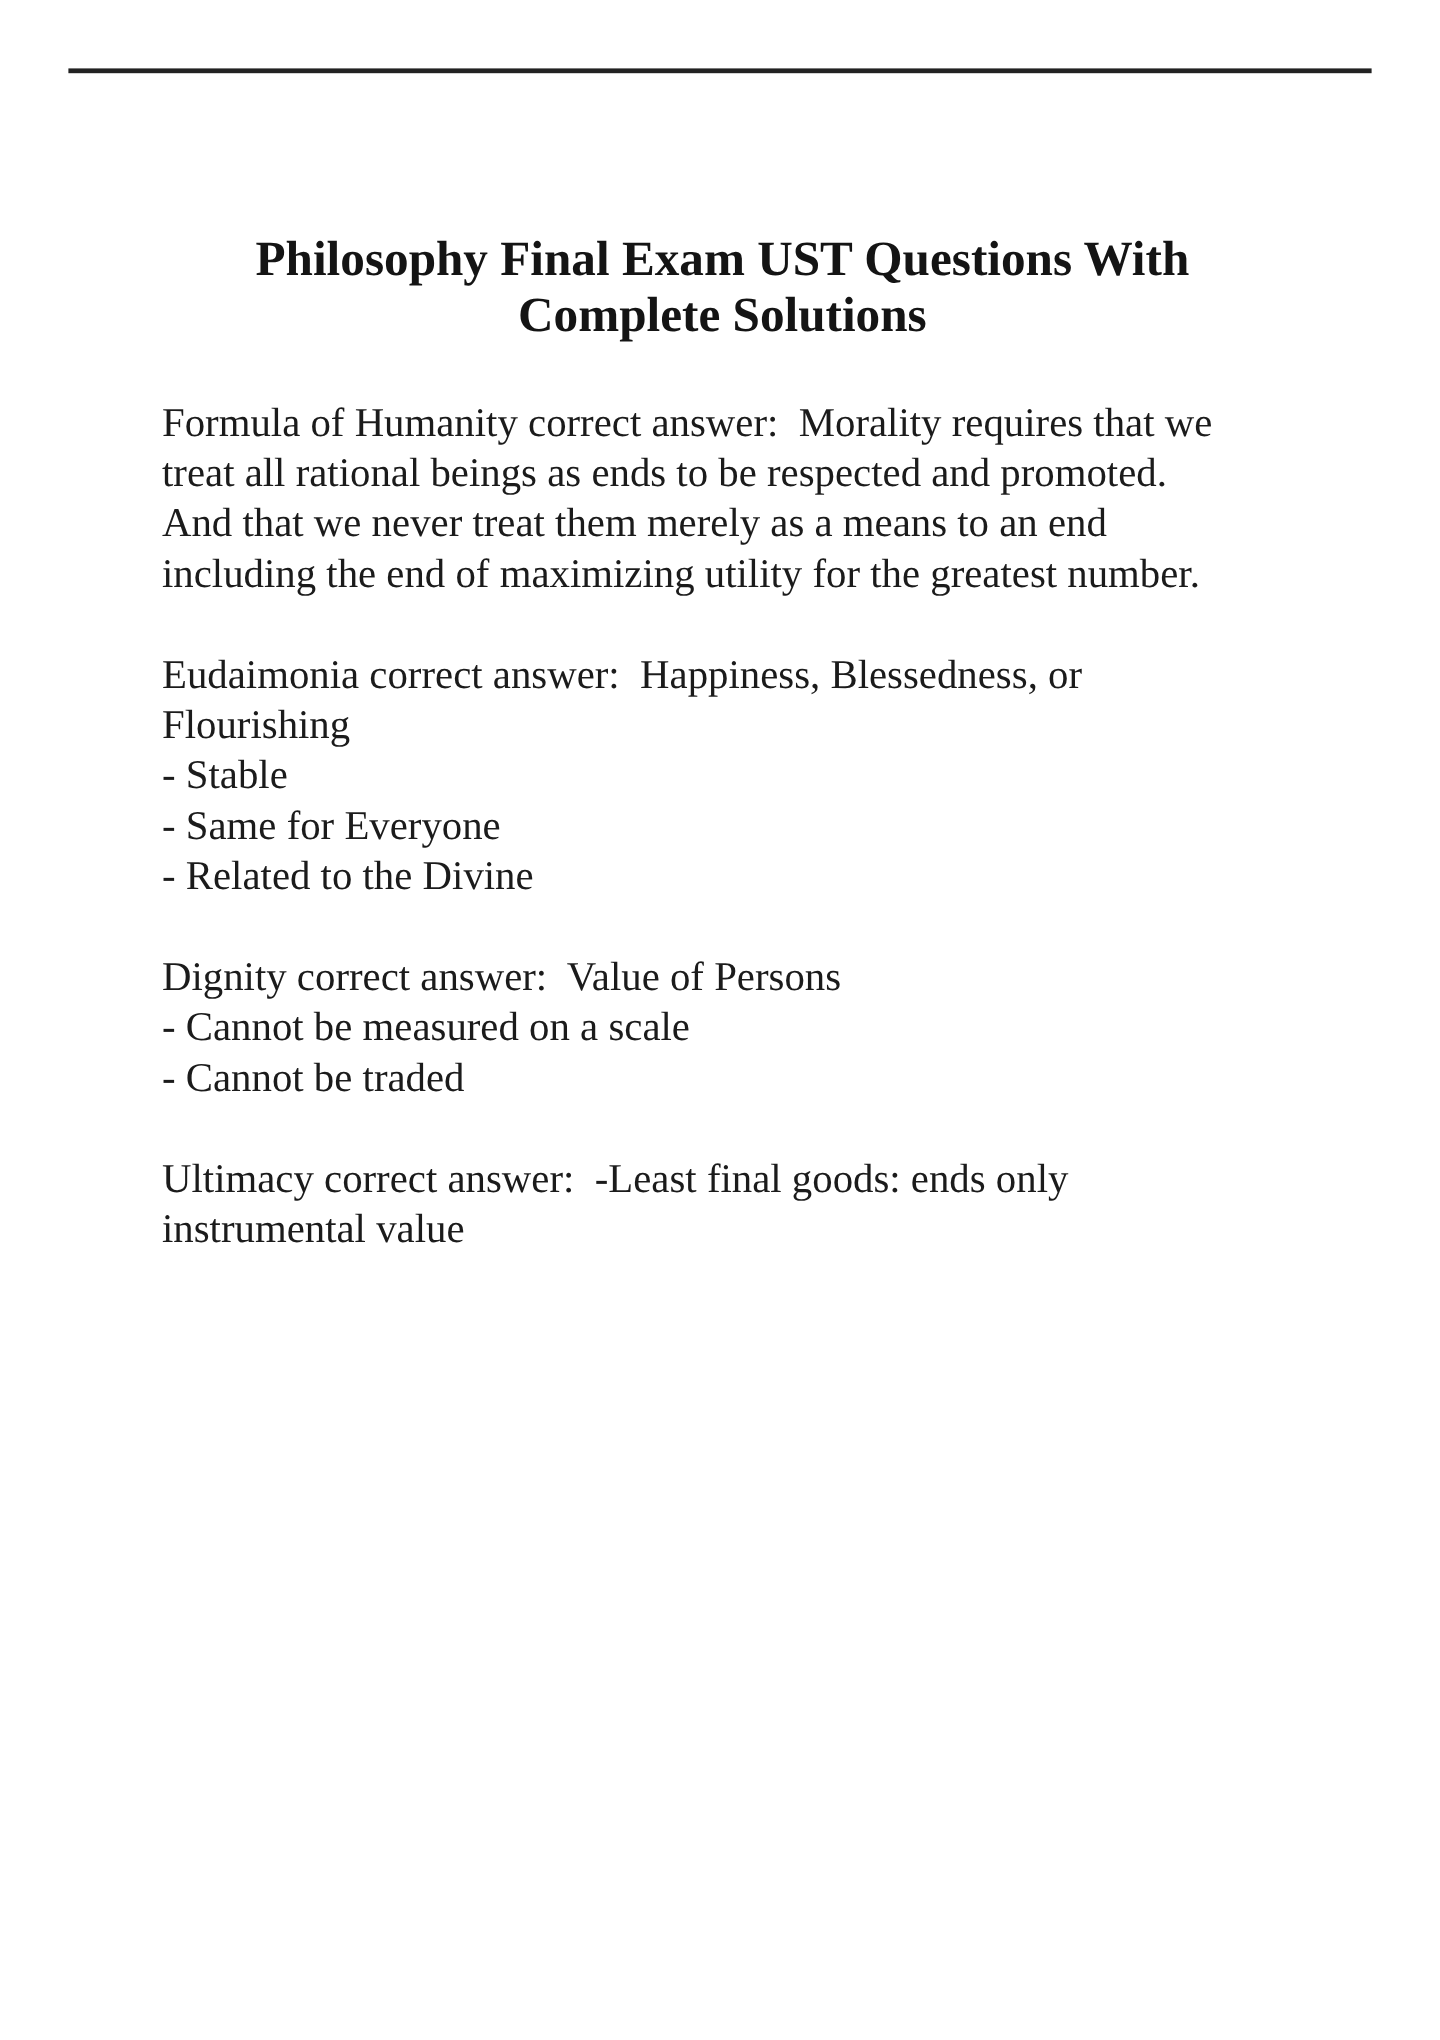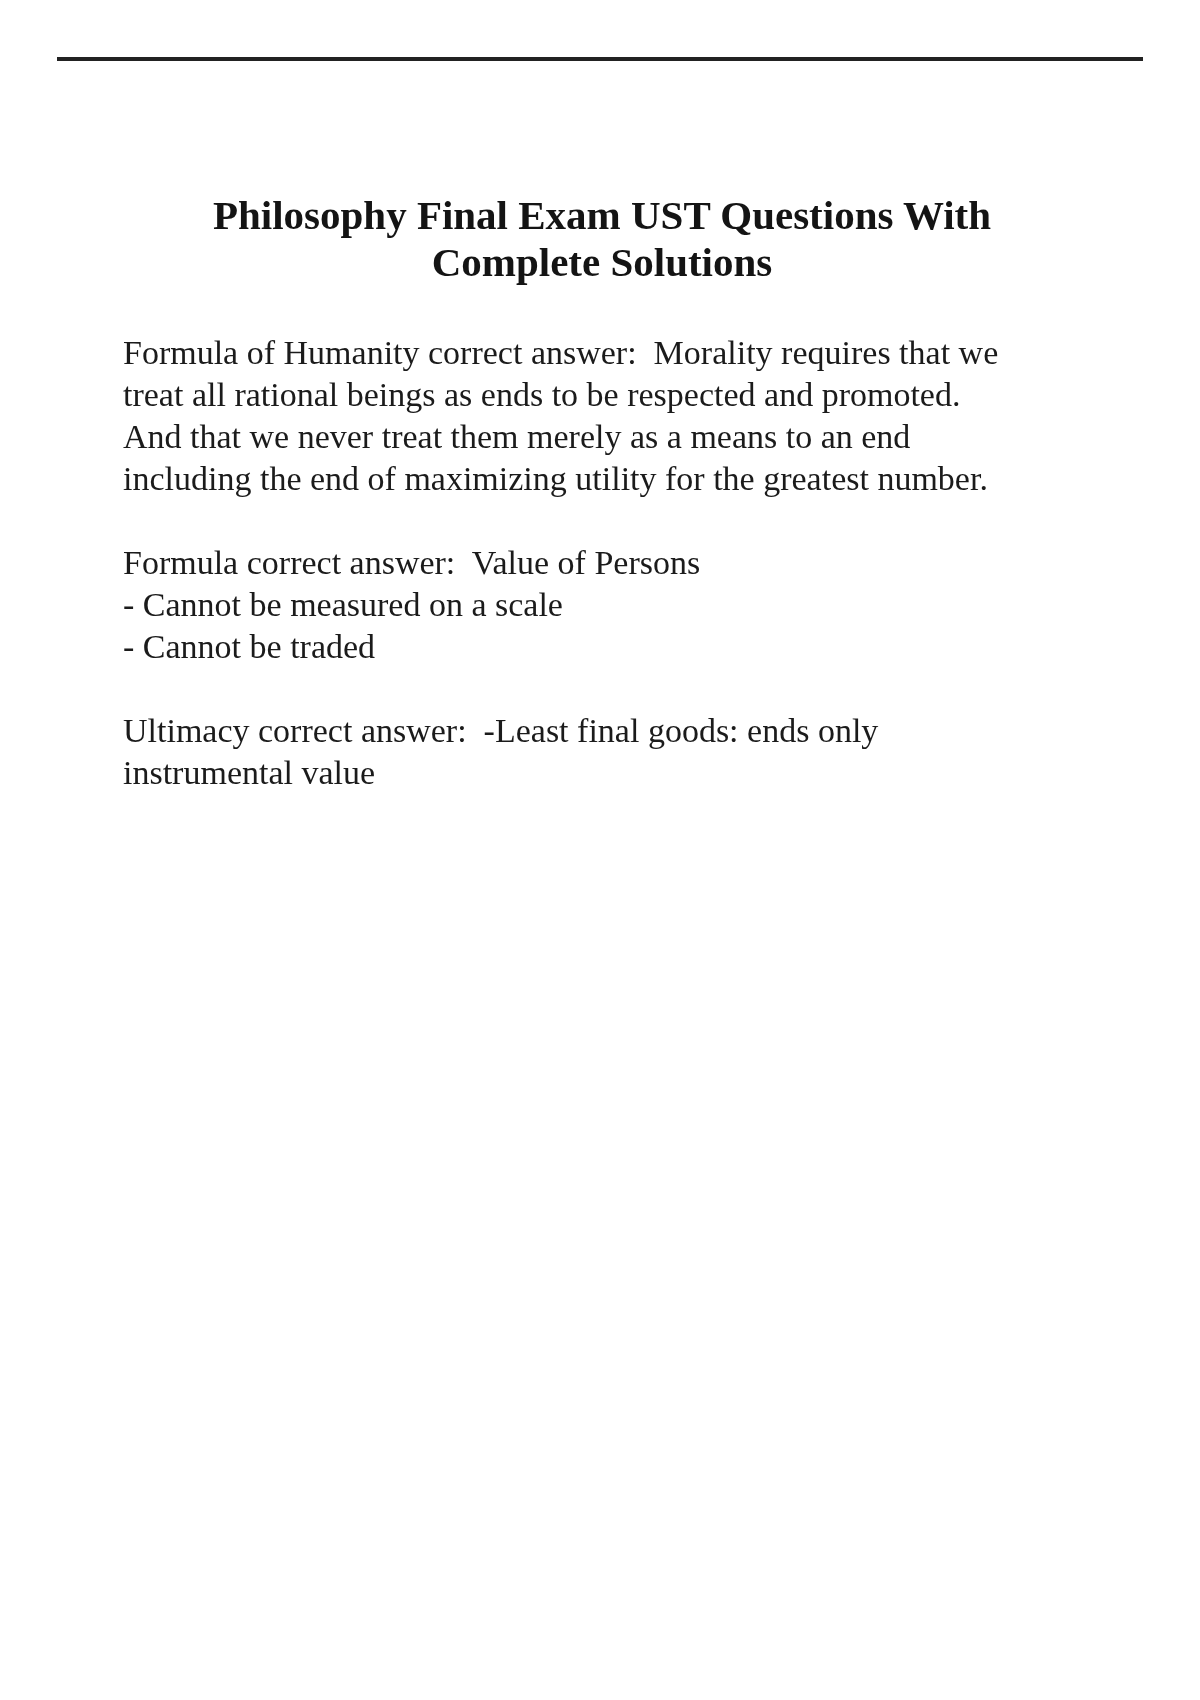--- a/index.html
+++ b/index.html
@@ -34,21 +34,21 @@
     font-size: 41px;
     line-height: 47px;
     font-weight: bold;
     text-align: center;
     white-space: pre;
     color: #141414;
   }
   .content {
     position: absolute;
     top: 332px;
-    left: 123px;
+    left: 135px;
     width: 1010px;
   }
   .para {
     margin: 0 0 42px 0;
     font-size: 34px;
     line-height: 42px;
     white-space: pre;
   }
 </style>
 </head>
@@ -58,21 +58,26 @@
   <div class="rule rule-top"></div>
 
   <h1 class="title">Philosophy Final Exam UST Questions With
 Complete Solutions</h1>
 
   <div class="content">
     <p class="para">Formula of Humanity correct answer:  Morality requires that we
 treat all rational beings as ends to be respected and promoted.
 And that we never treat them merely as a means to an end
 including the end of maximizing utility for the greatest number.</p>
-    <p class="para">Formula correct answer:  Value of Persons
+    <p class="para">Eudaimonia correct answer:  Happiness, Blessedness, or
+Flourishing
+- Stable
+- Same for Everyone
+- Related to the Divine</p>
+    <p class="para">Dignity correct answer:  Value of Persons
 - Cannot be measured on a scale
 - Cannot be traded</p>
     <p class="para">Ultimacy correct answer:  -Least final goods: ends only
 instrumental value</p>
   </div>
 
   <div class="rule rule-bottom"></div>
 </div>
 
 </body></html>

